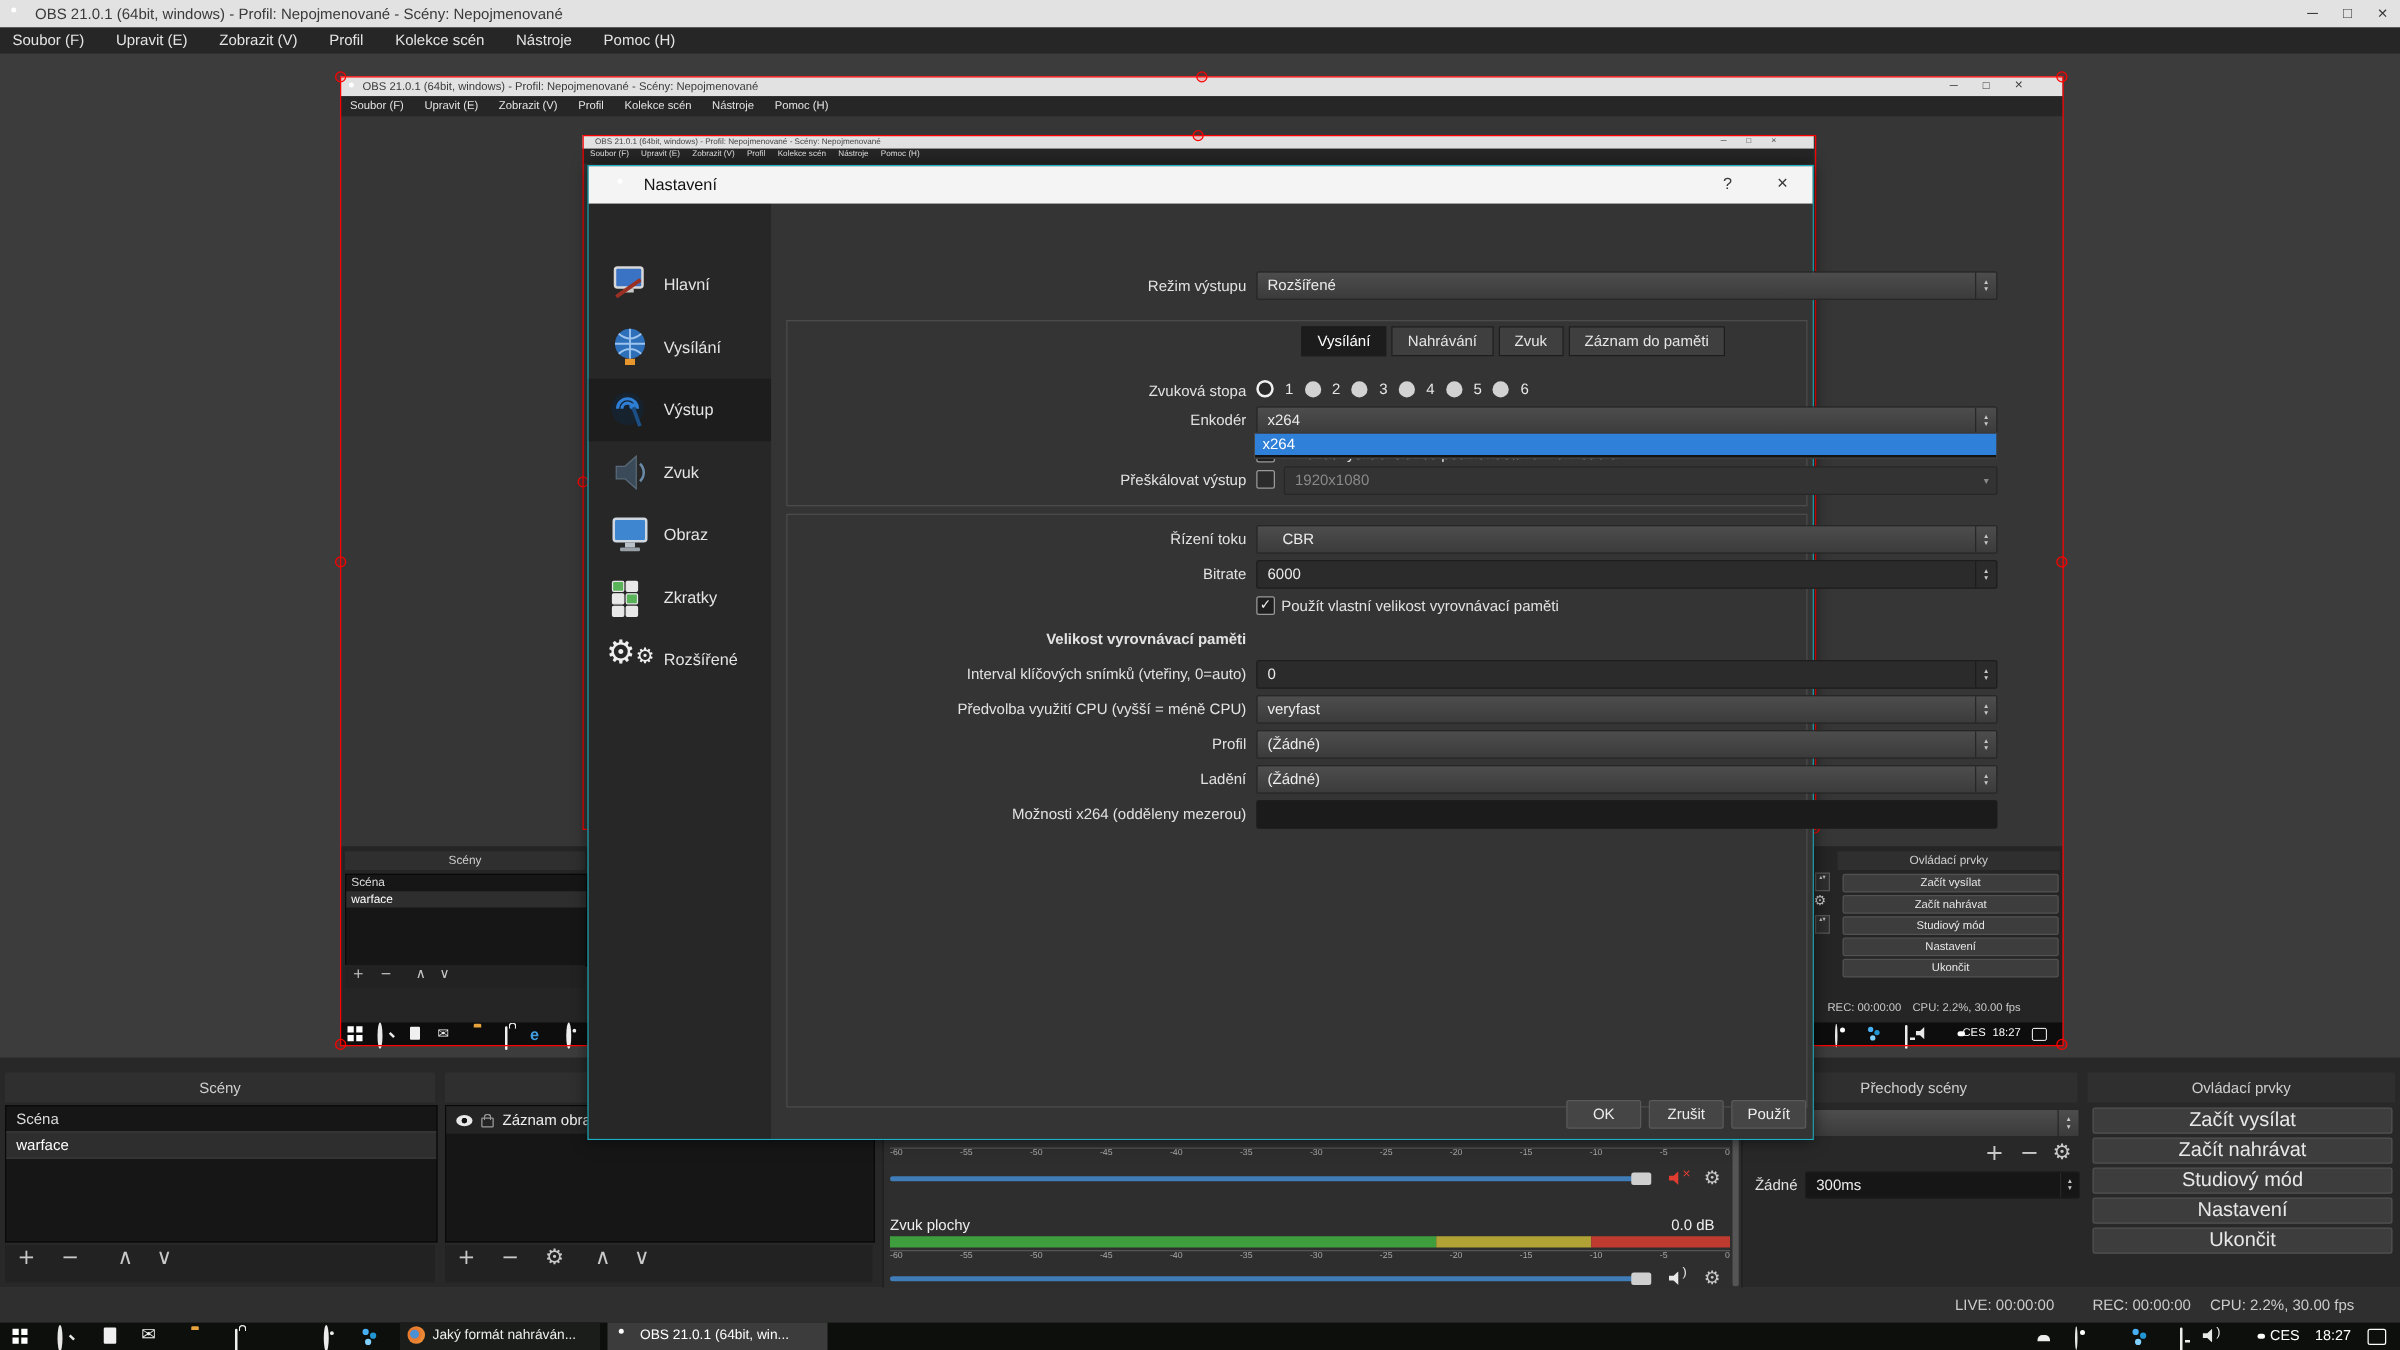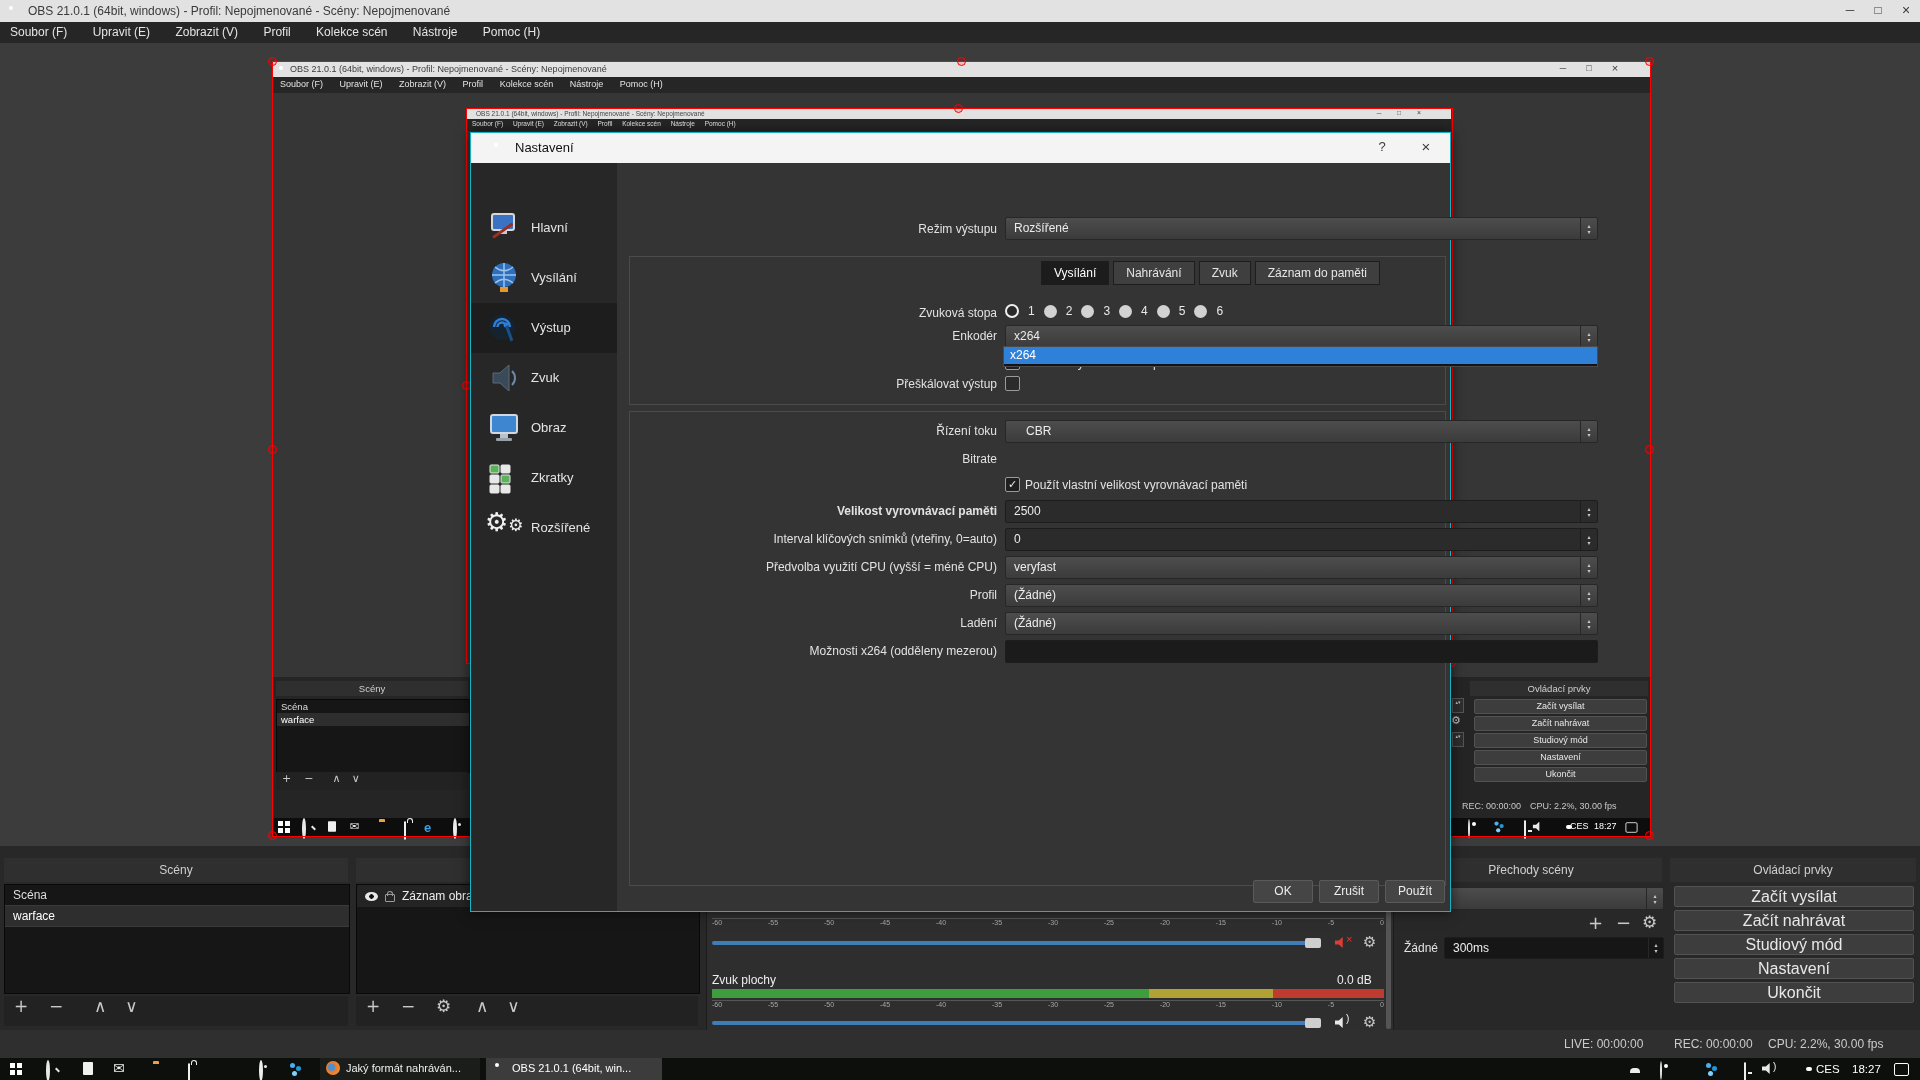--- a/index.html
+++ b/index.html
@@ -455,39 +455,43 @@
 
       <div class="abs chk" style="left:388px;top:192px;"><span>✓</span></div>
       <span class="abs txt" style="left:408px;top:193px;font-size:12px;color:#e2e2e2;">Přikázat vysílací službě použít nastavení enkodéru</span>
 
       <div class="abs" style="left:386px;top:183px;width:593px;height:19px;background:#141414;border:1px solid #4a4a4a;z-index:5;">
         <div style="height:17px;line-height:17px;margin:0;background:#2f80d8;color:#fff;font-size:12px;padding-left:6px;">x264</div>
       </div>
 
       <span class="abs flabel txt" style="left:120px;top:214px;width:260px;">Přeškálovat výstup</span>
       <div class="abs chk" style="left:388px;top:213px;background:#2b2b2b;"></div>
+      <div class="abs" style="left:410px;top:210px;width:569px;height:21px;line-height:21px;background:#333;border:1px solid #272727;border-radius:2px;color:#8a8a8a;font-size:12px;">
+        <span style="padding-left:8px;">1920x1080</span>
+        <span class="abs" style="right:6px;top:0;color:#8a8a8a;font-size:8px;">▾</span>
+      </div>
 
       <div class="abs gbox" style="left:12px;top:248px;width:815px;height:473px;"></div>
 
       <span class="abs flabel txt" style="left:120px;top:261px;width:260px;">Řízení toku</span>
       <div class="abs combo" style="left:388px;top:257px;width:591px;height:21px;line-height:21px;">
         <span style="padding-left:20px;">CBR</span>
         <span class="spin">▴<br>▾</span>
       </div>
 
       <span class="abs flabel txt" style="left:120px;top:289px;width:260px;">Bitrate</span>
+      <div class="abs input" style="left:388px;top:285px;width:591px;height:21px;line-height:21px;">
+        <span style="padding-left:8px;">6000</span>
+        <span class="spin" style="position:absolute;right:0;top:0;bottom:0;width:16px;display:flex;flex-direction:column;align-items:center;justify-content:center;color:#c8c8c8;font-size:6px;line-height:6px;border-left:1px solid #1d1d1d;">▴<br>▾</span>
+      </div>
 
       <div class="abs chk" style="left:388px;top:314px;"><span>✓</span></div>
       <span class="abs txt" style="left:408px;top:315px;font-size:12px;color:#e2e2e2;">Použít vlastní velikost vyrovnávací paměti</span>
 
       <span class="abs flabel txt" style="left:120px;top:341px;width:260px;font-weight:bold;">Velikost vyrovnávací paměti</span>
-      <div class="abs input" style="left:388px;top:337px;width:591px;height:21px;line-height:21px;">
-        <span style="padding-left:8px;">2500</span>
-        <span class="spin" style="position:absolute;right:0;top:0;bottom:0;width:16px;display:flex;flex-direction:column;align-items:center;justify-content:center;color:#c8c8c8;font-size:6px;line-height:6px;border-left:1px solid #1d1d1d;">▴<br>▾</span>
-      </div>
 
       <span class="abs flabel txt" style="left:20px;top:369px;width:360px;">Interval klíčových snímků (vteřiny, 0=auto)</span>
       <div class="abs input" style="left:388px;top:365px;width:591px;height:21px;line-height:21px;">
         <span style="padding-left:8px;">0</span>
         <span class="spin" style="position:absolute;right:0;top:0;bottom:0;width:16px;display:flex;flex-direction:column;align-items:center;justify-content:center;color:#c8c8c8;font-size:6px;line-height:6px;border-left:1px solid #1d1d1d;">▴<br>▾</span>
       </div>
 
       <span class="abs flabel txt" style="left:20px;top:397px;width:360px;">Předvolba využití CPU (vyšší = méně CPU)</span>
       <div class="abs combo" style="left:388px;top:393px;width:591px;height:21px;line-height:21px;">
         <span style="padding-left:8px;">veryfast</span>

